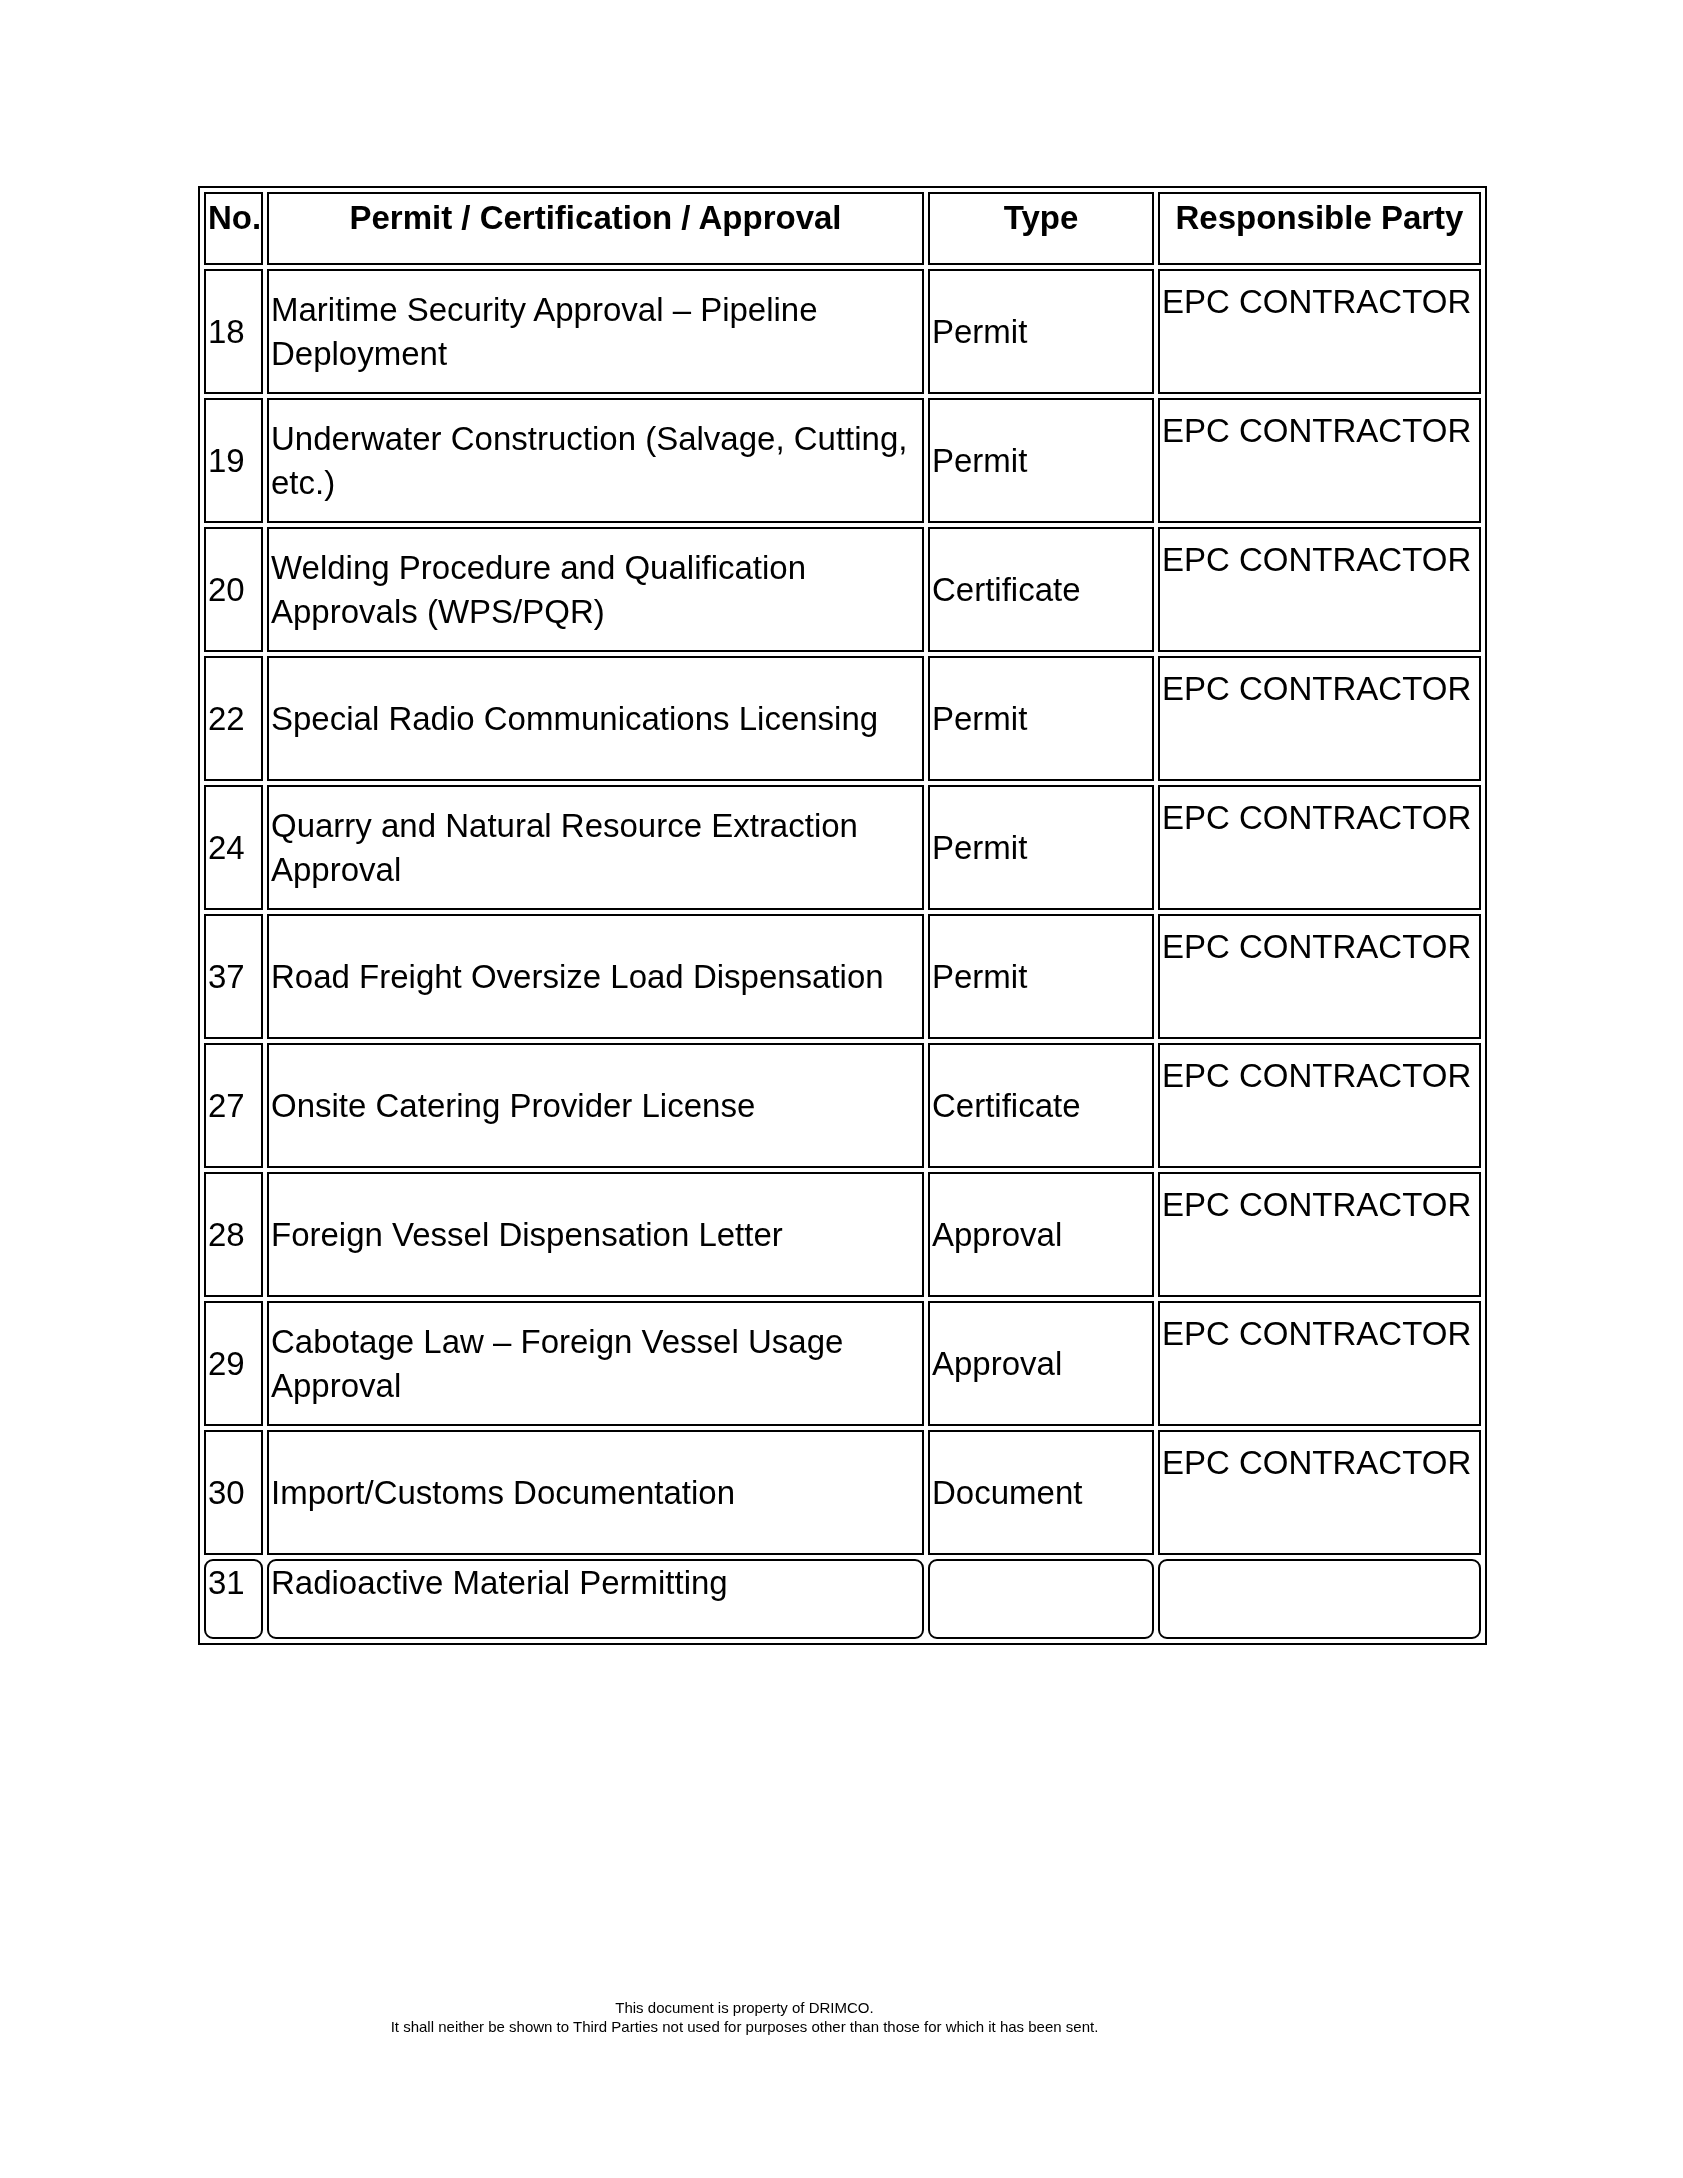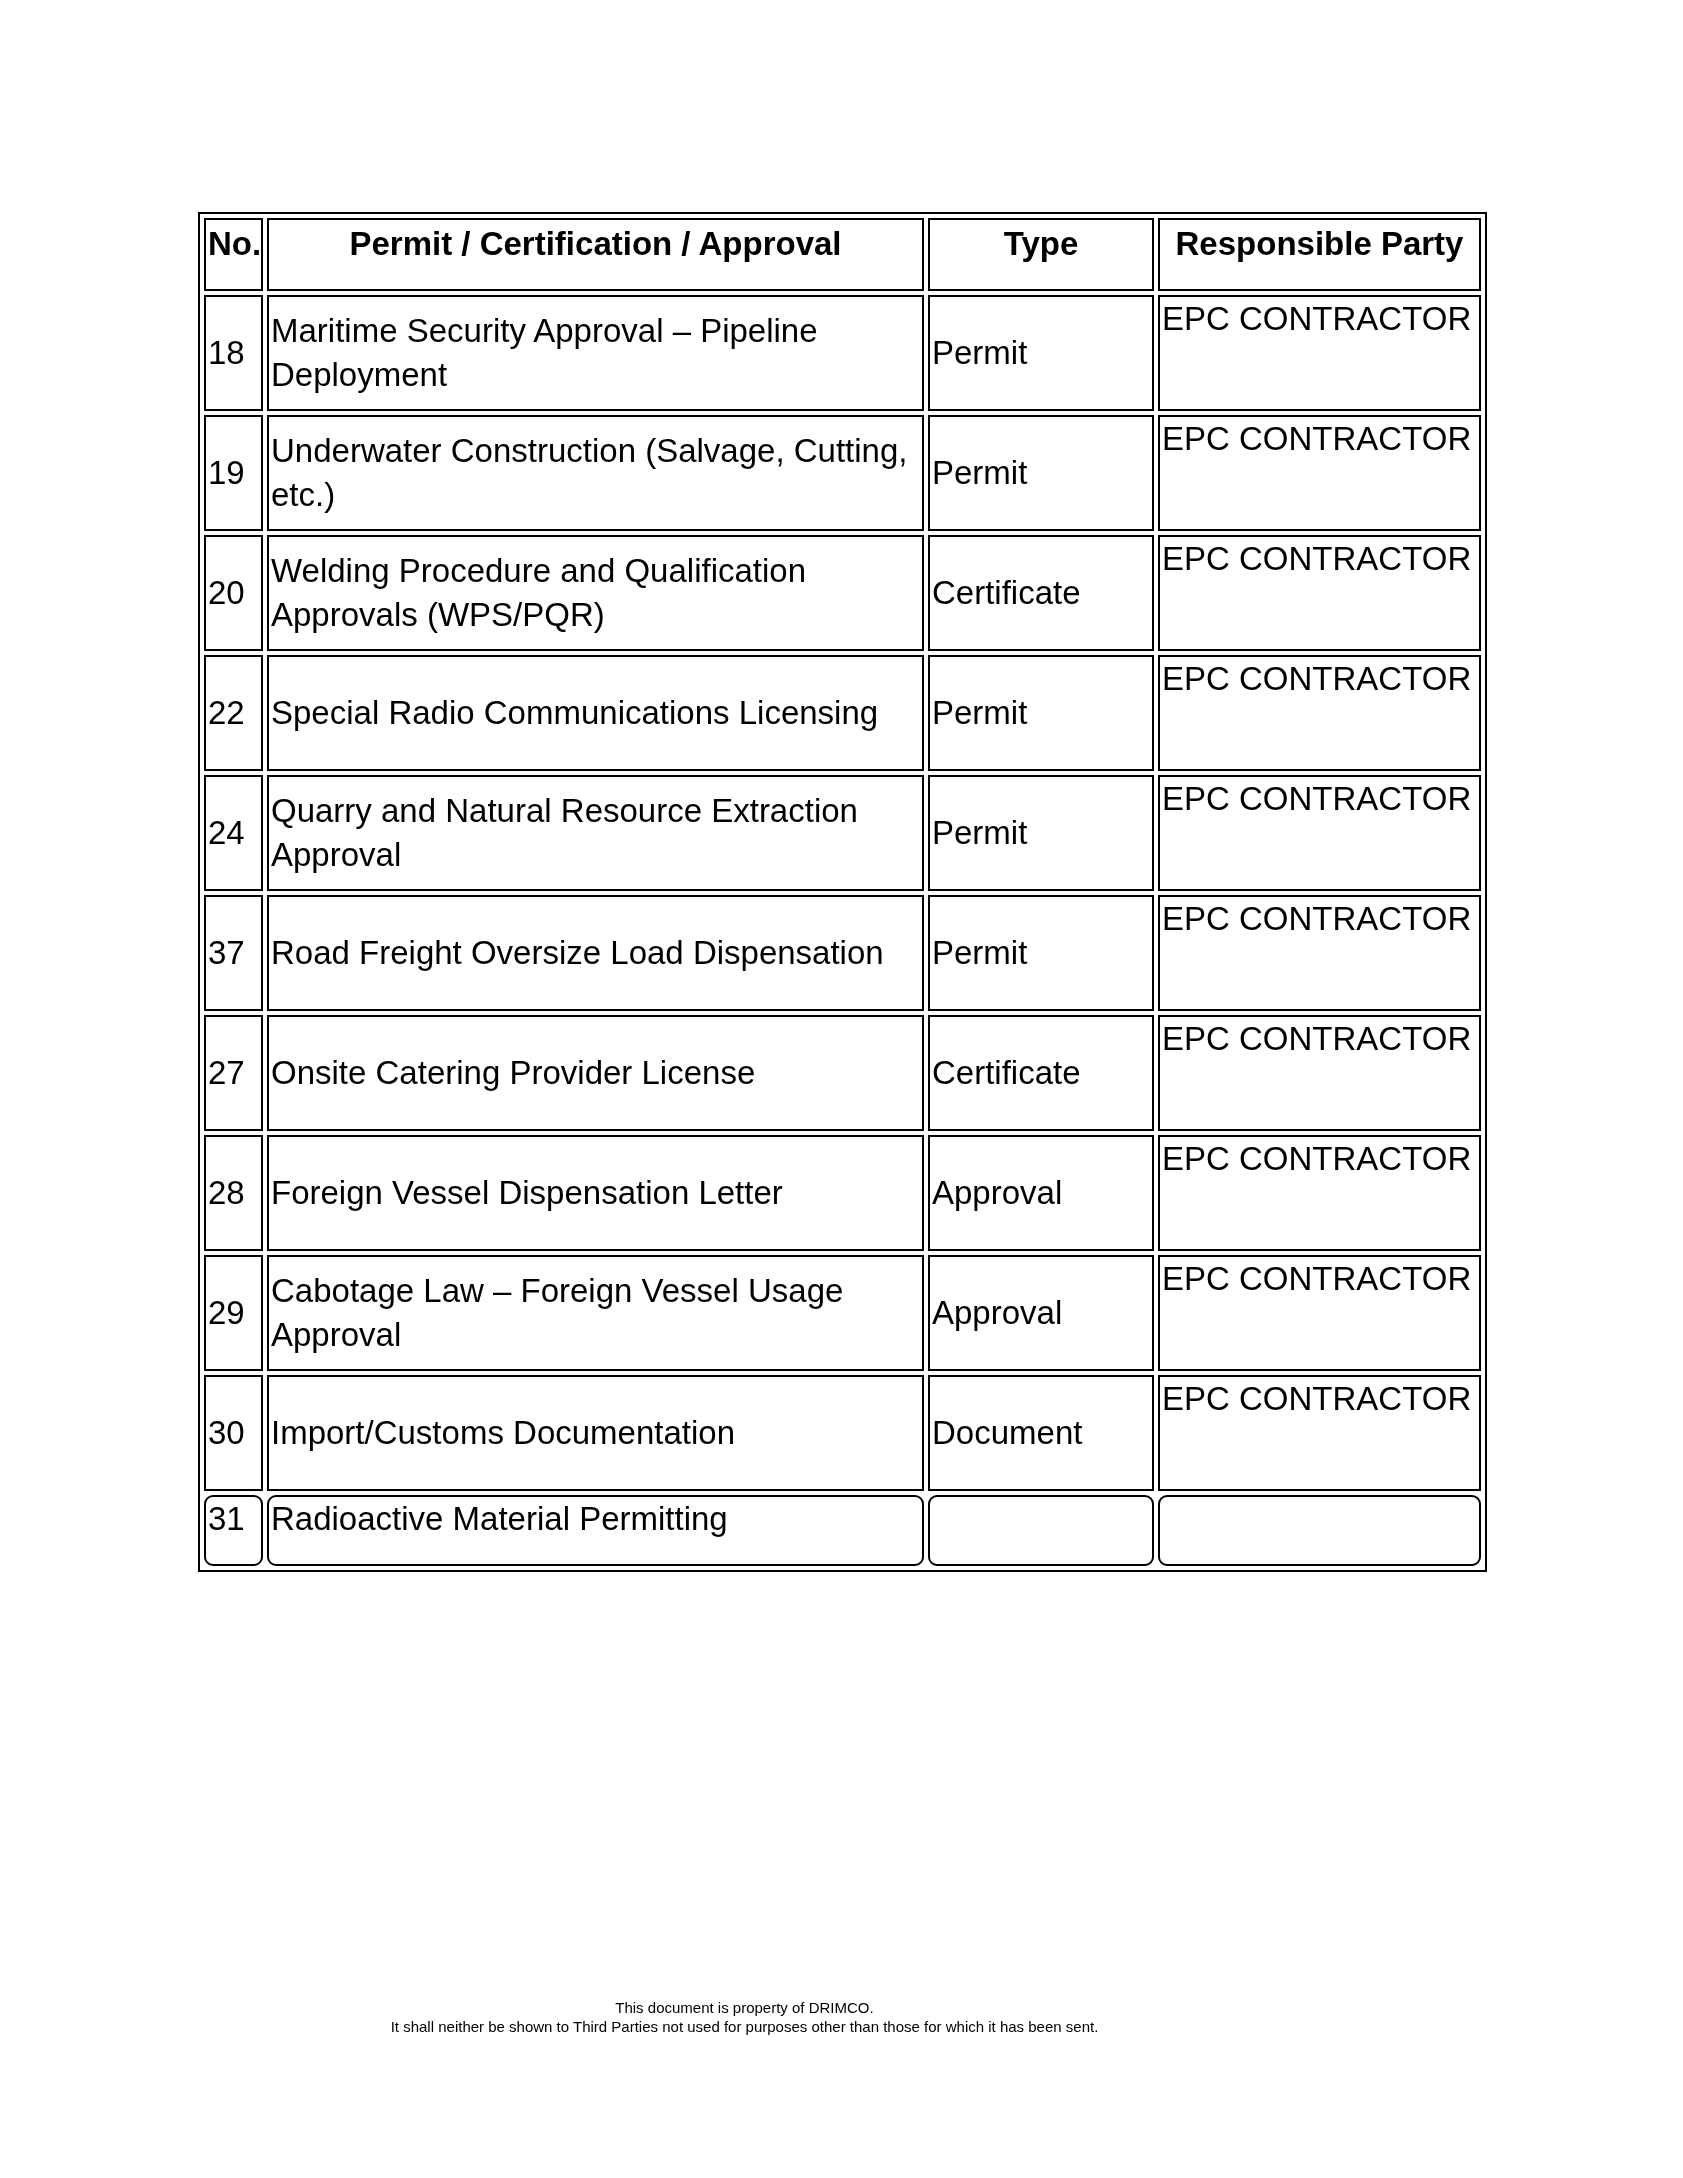--- a/index.html
+++ b/index.html
@@ -1,26 +1,26 @@
 <!DOCTYPE html>
 <html><head>
 <meta charset="utf-8">
 <style>
   html, body { margin: 0; padding: 0; background: #ffffff; }
   body { width: 1683px; height: 2178px; position: relative; overflow: hidden;
          font-family: "Liberation Sans", sans-serif; color: #000; }
-  .doc-table { position: absolute; left: 198px; top: 212px; width: 1287px;
+  .doc-table { position: absolute; left: 198px; top: 186px; width: 1287px;
                border: 2px solid #000; border-collapse: separate; border-spacing: 4px;
                table-layout: fixed; }
   .doc-table td, .doc-table th { border: 2px solid #000; vertical-align: top;
                padding: 0 2px; font-size: 33px; line-height: 44px; }
   .doc-table th { font-weight: bold; text-align: center; height: 67px; padding-top: 2px; }
   .doc-table th.no { text-align: left; padding-left: 2px; }
   .doc-table td { height: 112px; vertical-align: middle; text-align: left; }
-  .doc-table td.party { vertical-align: top; padding-top: 0; }
+  .doc-table td.party { vertical-align: top; padding-top: 9px; }
   .doc-table tr.last td { height: 67px; vertical-align: top; border-radius: 9px; }
   col.c-no { width: 59px; }
   col.c-name { width: 657px; }
   col.c-type { width: 226px; }
   col.c-party { width: 323px; }
   .footer { position: absolute; left: 0; width: 1489px; top: 1998px; text-align: center;
             font-size: 15px; line-height: 19px; }
 </style>
 </head>
 <body>

